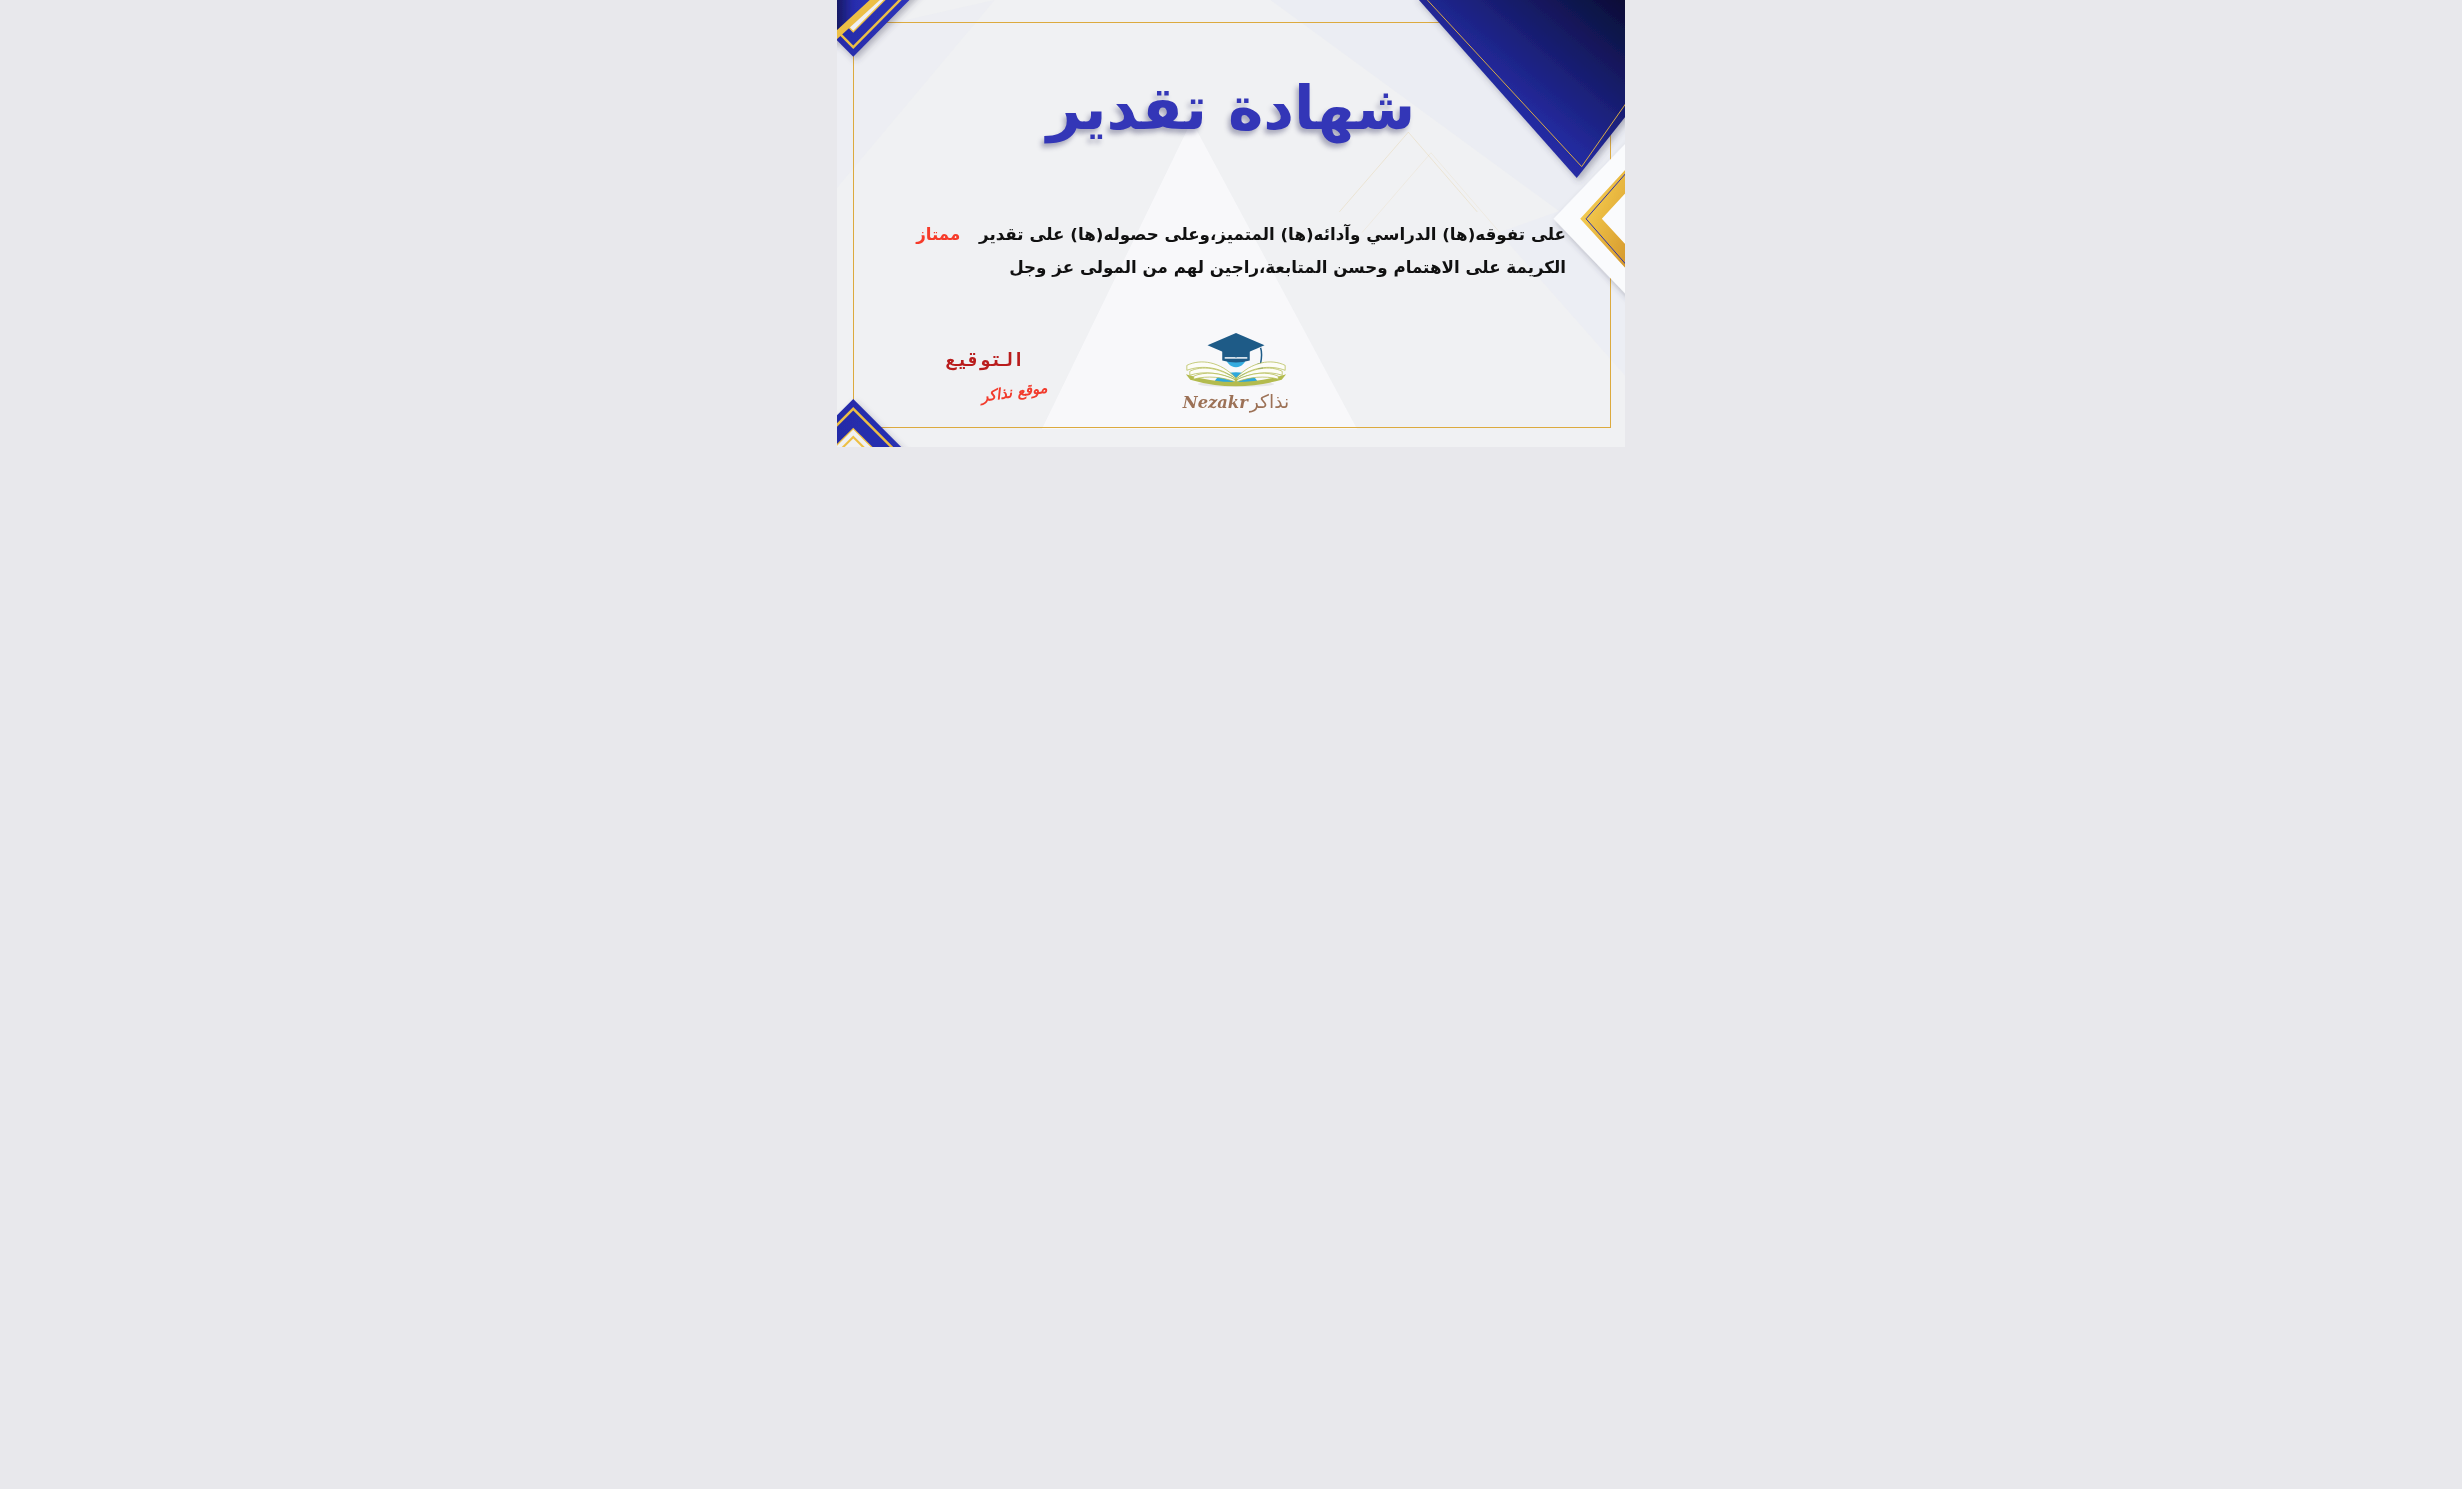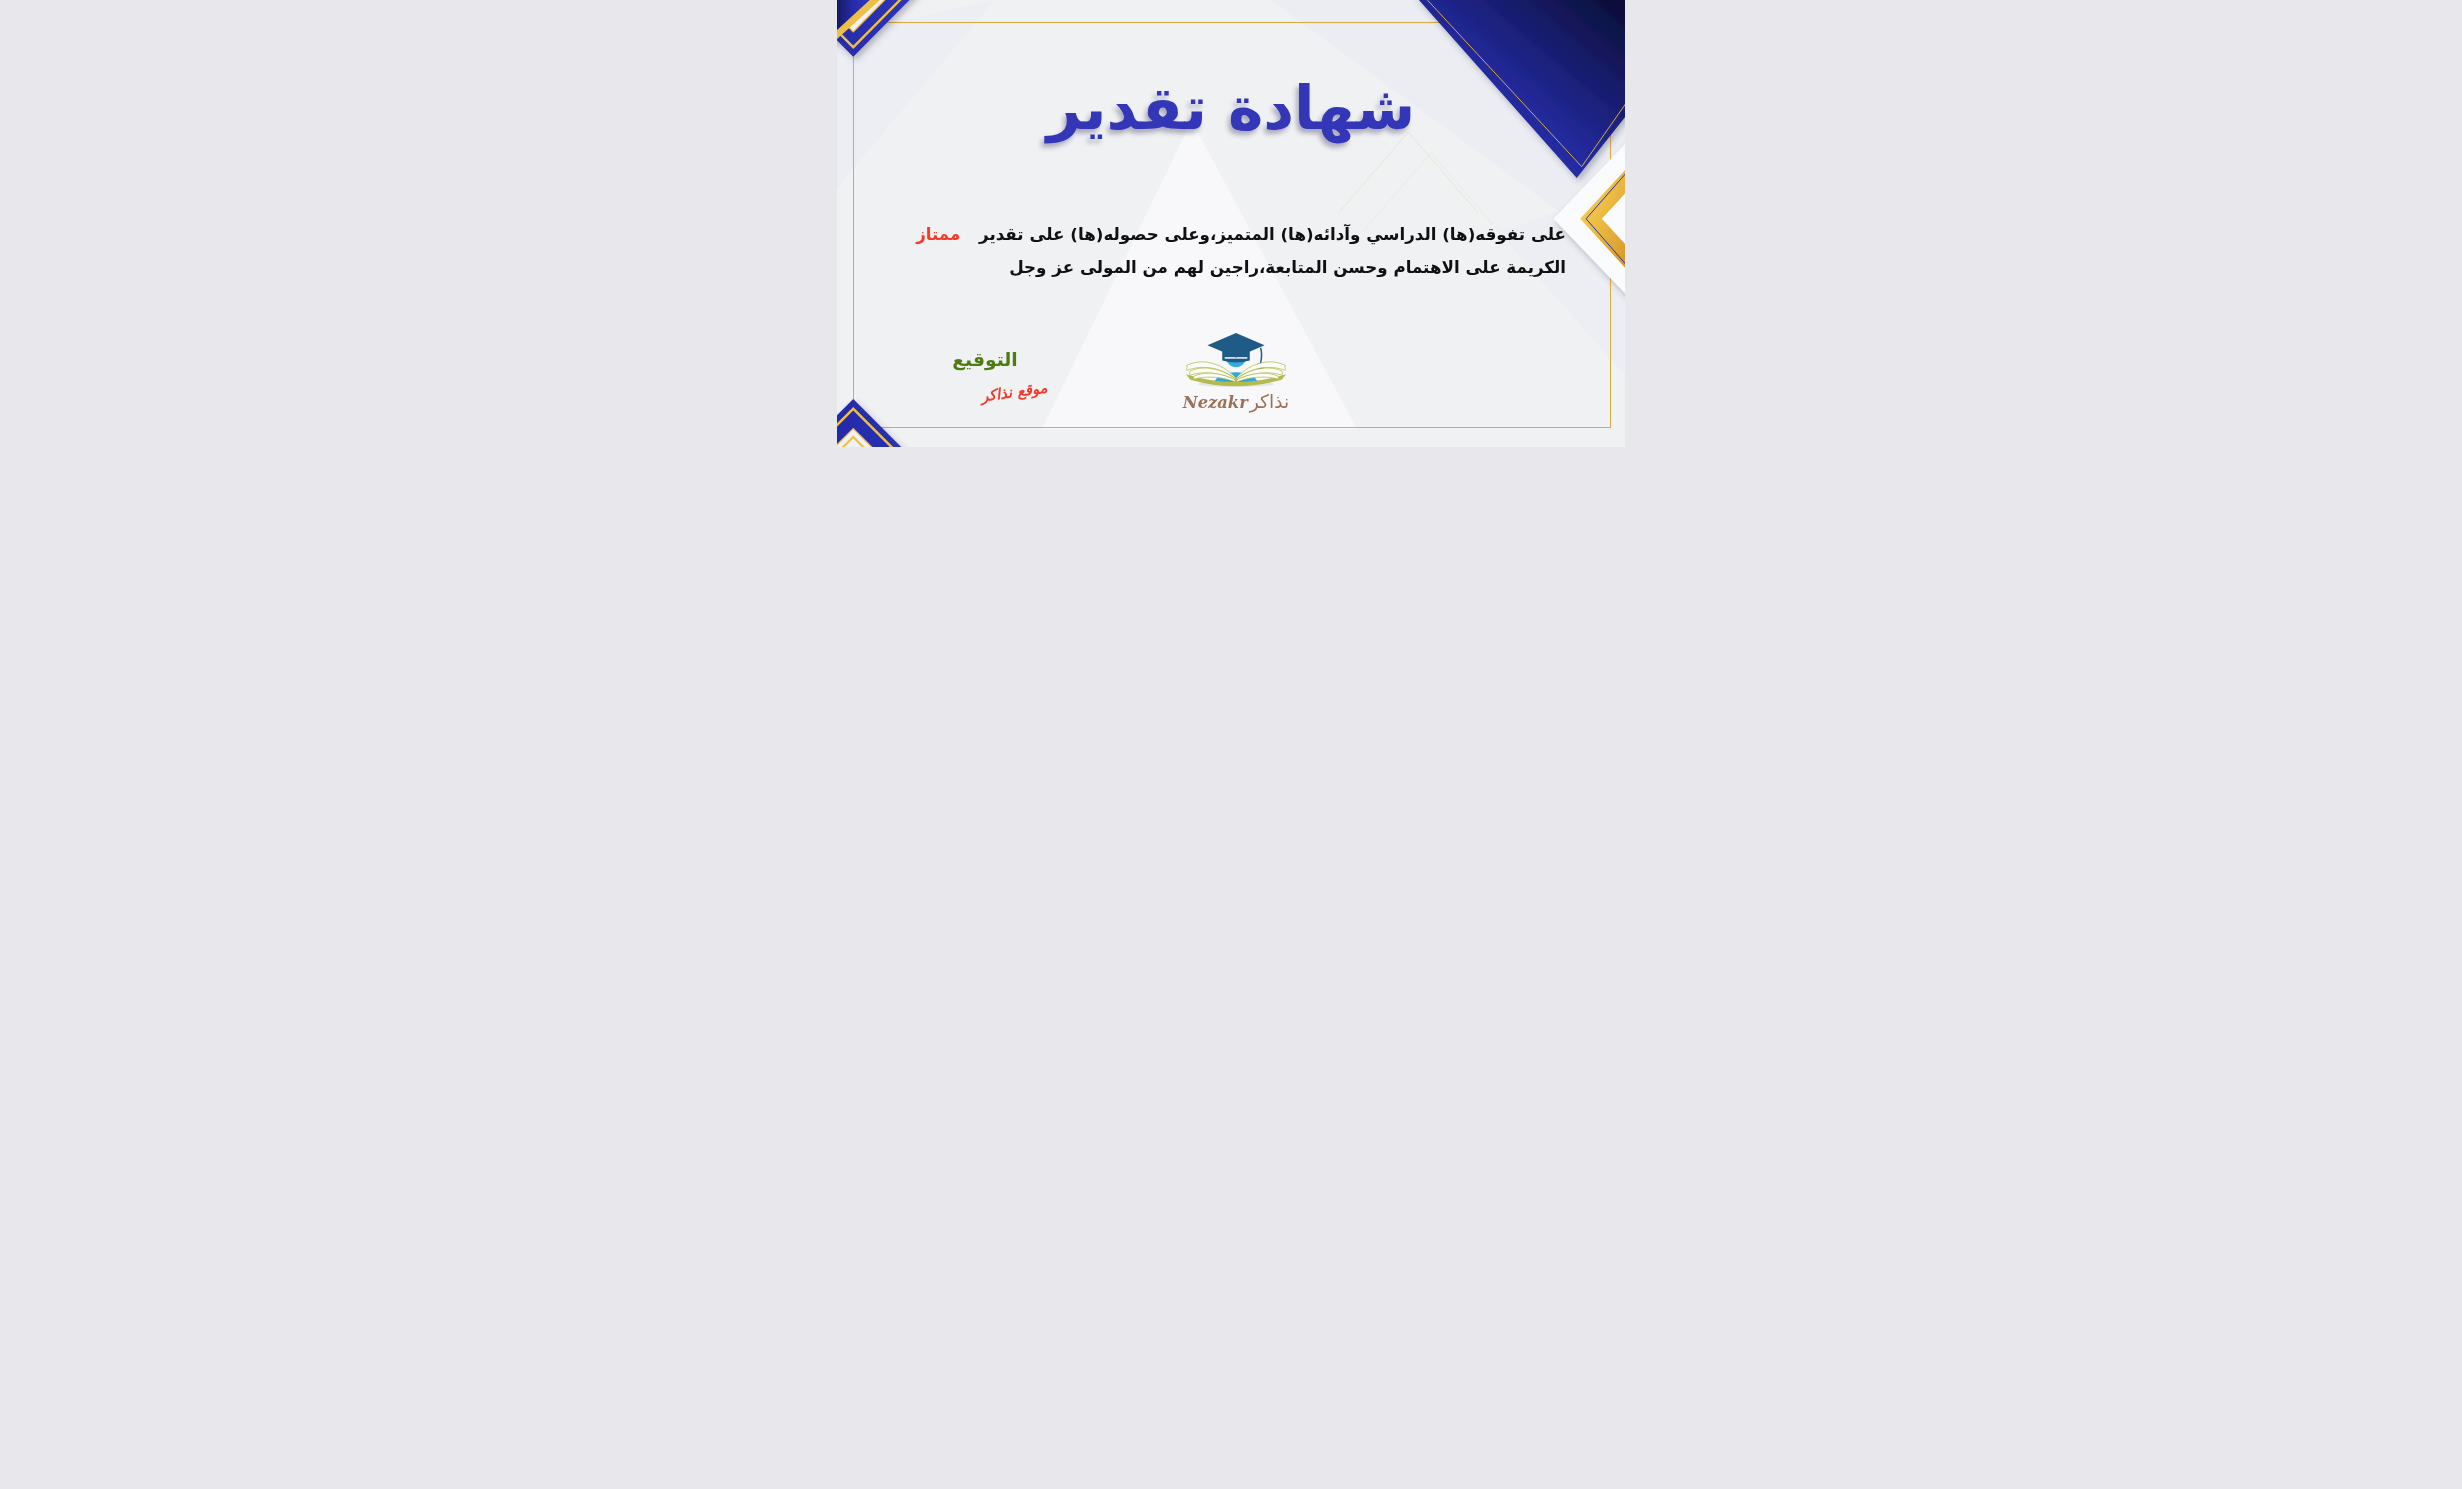--- a/index.html
+++ b/index.html
@@ -34,21 +34,21 @@
   }
   .bodytext{
     position:absolute;left:59px;width:670px;top:204px;direction:rtl;text-align:right;
     font-size:16.7px;font-weight:bold;color:#101010;line-height:32.5px;margin-top:14px;
   }
   .red{color:#f63b2a;}
   .gap-lg{margin:0 12.8px;}
   .gap-md{margin:0 8.9px;}
   .sig-label{
     position:absolute;left:94px;top:349px;width:108px;text-align:center;direction:rtl;
-    font-size:18.7px;font-weight:bold;color:#4d7c0f;
+    font-size:18.7px;font-weight:bold;color:#b91c1c;font-family:Liberation Mono, monospace;
   }
   .sig-script{
     position:absolute;left:118px;top:383px;width:118px;text-align:center;direction:rtl;
     font-size:14.8px;font-weight:bold;font-style:italic;color:#f23b2c;
     transform:rotate(-8deg);
   }
   .logo{
     position:absolute;left:335px;top:329px;width:128px;text-align:center;
   }
   .logo-row{

